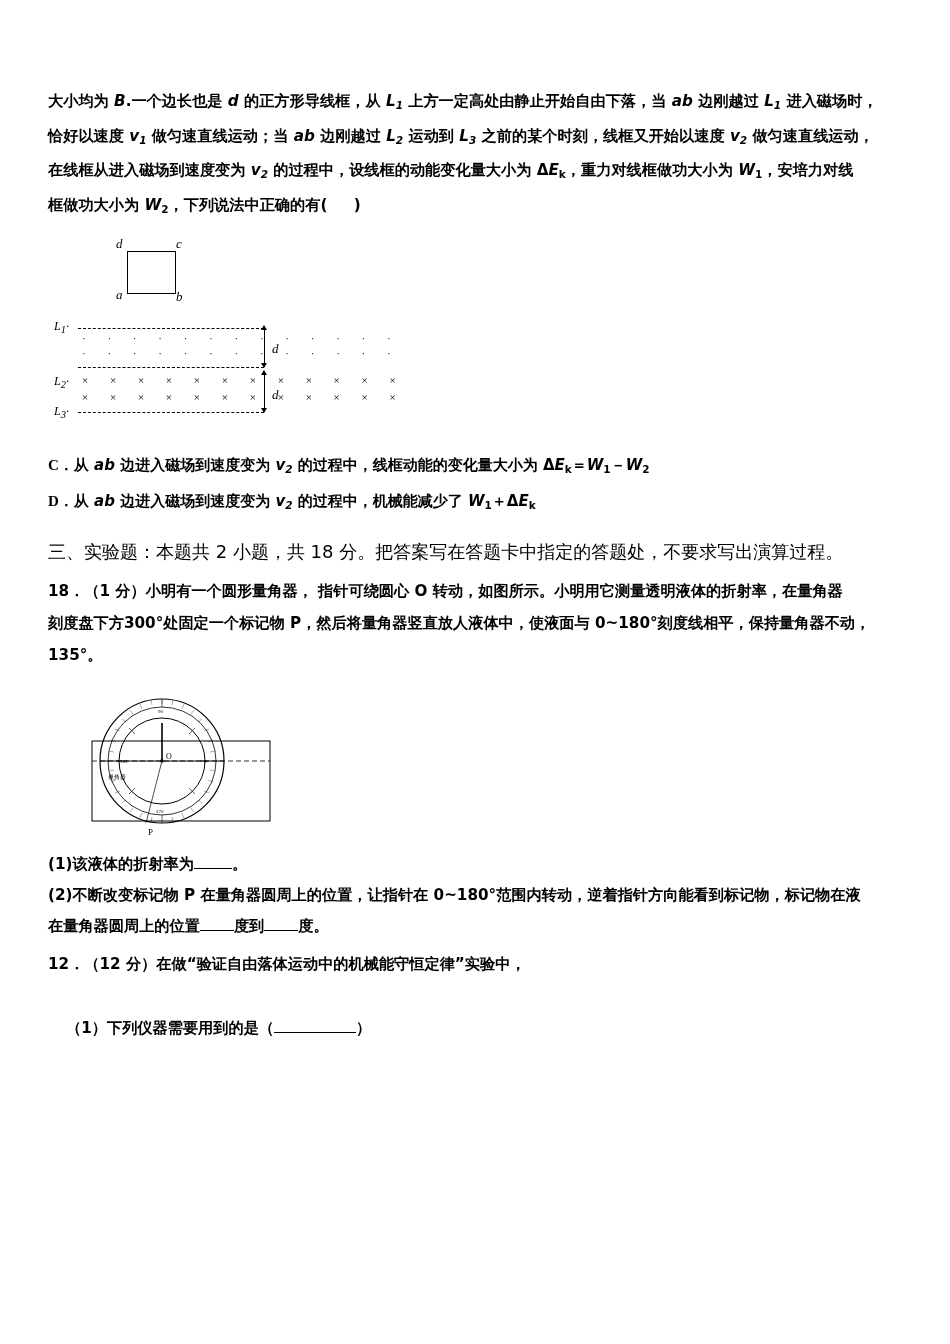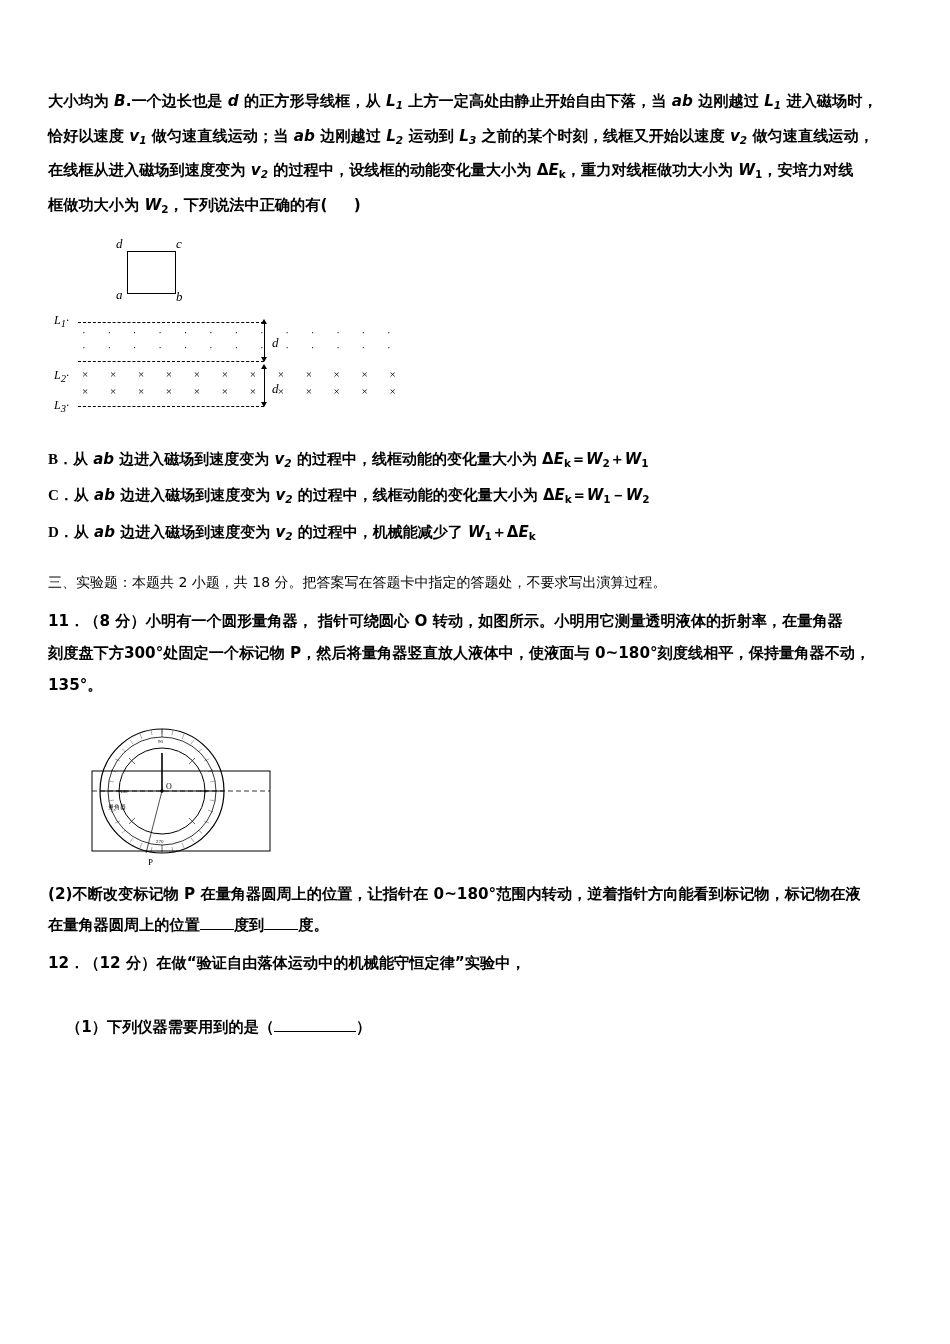--- a/index.html
+++ b/index.html
@@ -56,21 +56,21 @@
     left: 13px;
     top: 12px;
     width: 47px;
     height: 41px;
     border: 1.6px solid #000;
   }
   .lbl { position: absolute; font-style: italic; font-size: 13px; font-family: "Liberation Serif", serif; }
 
   .fig-field {
     position: relative;
-    margin-top: 6px;
+    margin-top: 12px;
     margin-left: 6px;
     width: 250px;
     height: 110px;
     font-family: "Liberation Serif", serif;
   }
   .flabel { position: absolute; font-size: 12px; font-style: italic; }
   .dashline {
     position: absolute;
     border-top: 1px dashed #000;
     height: 0;
@@ -99,21 +99,21 @@
   .option {
     font-size: 15px;
     line-height: 33px;
     font-family: "DejaVu Sans", sans-serif;
     font-weight: bold;
   }
   .opt-letter { font-family: "Liberation Serif", serif; font-weight: bold; }
 
   .section-head {
     margin-top: 14px;
-    font-size: 14px;
+    font-size: 18px;
     font-family: "DejaVu Sans", sans-serif;
     line-height: 32px;
   }
   .q11 { margin-top: 7px; }
   .q11 p, .q12 p { font-size: 15.2px; line-height: 32px; }
 
   .fig-protractor {
     position: relative;
     margin-top: 12px;
     margin-left: 36px;
@@ -177,35 +177,32 @@
       <span class="dlabel" style="left:218px; top:22px;">d</span>
 
       <div class="vline" style="left:210px; top:55px; height:38px;"></div>
       <div class="arrowhead" style="left:206.5px; top:51px; border-bottom:5px solid #000;"></div>
       <div class="arrowhead" style="left:206.5px; top:89px; border-top:5px solid #000;"></div>
       <span class="dlabel" style="left:218px; top:68px;">d</span>
     </div>
 
     <div class="options">
       <div class="option">
-        <span class="opt-letter">B．</span><span>从 <span class="it">ab</span> 边进入磁场到速度变为 <span class="it">v</span><span class="sub it">2</span> 的过程中，线框动能的变化量大小为 Δ<span class="it">E</span><span class="sub">k</span>＝<span class="it">W</span><span class="sub">2</span>＋<span class="it">W</span><span class="sub">1</span></span>
-      </div>
-      <div class="option">
         <span class="opt-letter">C．</span><span>从 <span class="it">ab</span> 边进入磁场到速度变为 <span class="it">v</span><span class="sub it">2</span> 的过程中，线框动能的变化量大小为 Δ<span class="it">E</span><span class="sub">k</span>＝<span class="it">W</span><span class="sub">1</span>－<span class="it">W</span><span class="sub">2</span></span>
       </div>
       <div class="option">
         <span class="opt-letter">D．</span><span>从 <span class="it">ab</span> 边进入磁场到速度变为 <span class="it">v</span><span class="sub it">2</span> 的过程中，机械能减少了 <span class="it">W</span><span class="sub">1</span>＋Δ<span class="it">E</span><span class="sub">k</span></span>
       </div>
     </div>
 
     <div class="section-head">三、实验题：本题共 2 小题，共 18 分。把答案写在答题卡中指定的答题处，不要求写出演算过程。</div>
 
     <div class="q11">
       <p>
-        <span>11．</span><span>（8 分）</span><span>小明有一个圆形量角器， 指针可绕圆心 O 转动，如图所示。小明用它测量透明液体的折射率，在量角器</span>
+        <span>18．</span><span>（1 分）</span><span>小明有一个圆形量角器， 指针可绕圆心 O 转动，如图所示。小明用它测量透明液体的折射率，在量角器</span>
       </p>
       <p>刻度盘下方300°处固定一个标记物 P，然后将量角器竖直放人液体中，使液面与 0~180°刻度线相平，保持量角器不动，</p>
       <p>135°。</p>
     </div>
 
     <div class="fig-protractor">
       <svg width="240" height="160" viewBox="0 0 240 160">
 
         <rect x="8" y="58" width="178" height="80" fill="none" stroke="#000" stroke-width="1"></rect>
 
@@ -275,20 +272,23 @@
 
         <text x="24" y="96" font-family="DejaVu Sans, sans-serif" font-size="6" fill="#000">量角器</text>
 
         <text x="64" y="152" font-family="Liberation Serif, serif" font-size="9" fill="#000">P</text>
 
         <line x1="78" y1="78" x2="62" y2="140" stroke="#000" stroke-width="0.7"></line>
       </svg>
     </div>
 
     <div class="sub-q">
+      <p>
+        <span>(1)该液体的折射率为</span><span class="blank"></span><span>。</span>
+      </p>
       <p>(2)不断改变标记物 P 在量角器圆周上的位置，让指针在 0~180°范围内转动，逆着指针方向能看到标记物，标记物在液</p>
       <p>
         <span>在量角器圆周上的位置</span><span class="blank-sm"></span><span>度到</span><span class="blank-sm"></span><span>度。</span>
       </p>
     </div>
 
     <div class="q12" style="margin-top:6px;">
       <p>
         <span>12．</span><span>（12 分）</span><span>在做“验证自由落体运动中的机械能守恒定律”实验中，</span>
       </p>

